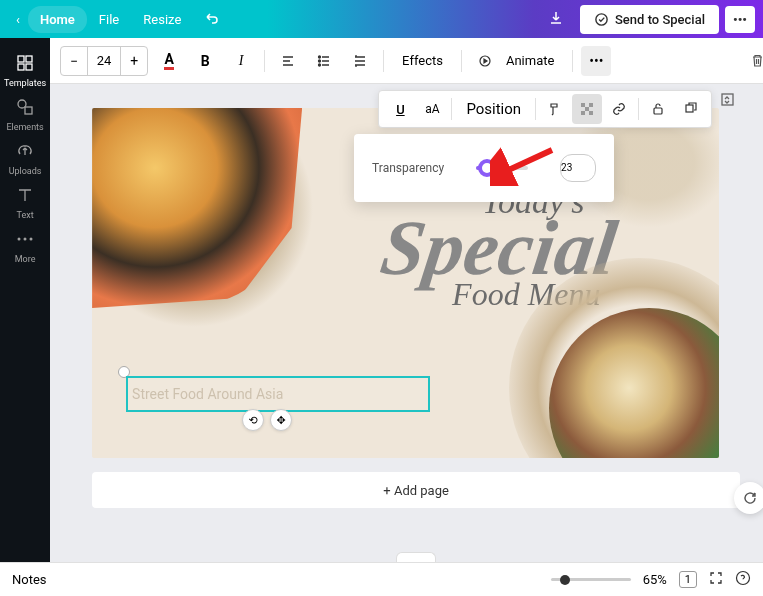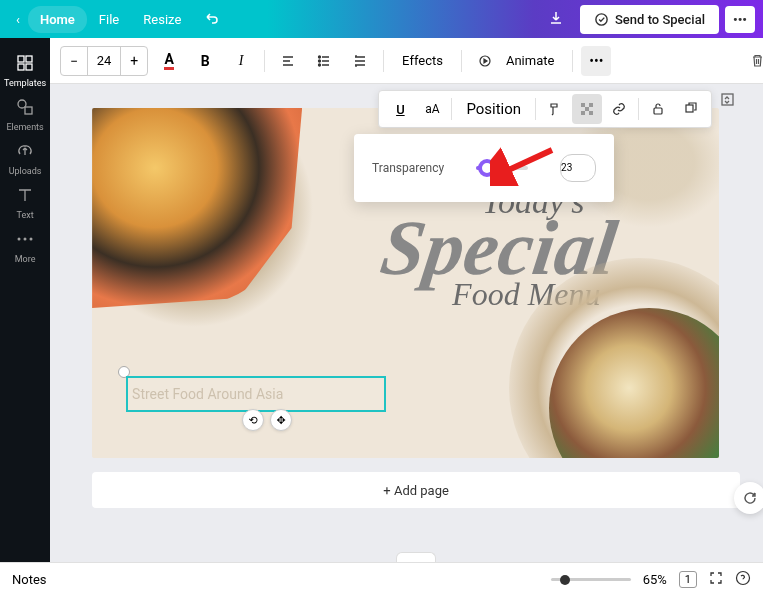--- a/index.html
+++ b/index.html
@@ -44,21 +44,21 @@
 .pc-btn{width:22px;height:22px;display:flex;align-items:center;justify-content:center;cursor:pointer;color:#555}
 .canvas{width:627px;height:350px;background:#efe6d9;position:relative;overflow:hidden;border-radius:2px}
 .brush1{position:absolute;top:-20px;left:-18px;width:240px;height:240px;border-radius:50%;background:radial-gradient(circle,#c9b89a 50%,transparent 70%)}
 .food1{position:absolute;top:0px;left:0px;width:210px;height:200px;background:radial-gradient(ellipse at 30% 30%,#f4c869 0%,#d9913a 30%,#3b2f24 50%,#e87849 70%,#c45a2f 100%);border-radius:0 0 120px 0;clip-path:polygon(0 0,100% 0,95% 60%,70% 95%,0 100%)}
 .brush2{position:absolute;top:-10px;right:-10px;width:160px;height:130px;background:radial-gradient(ellipse,#d8cab0 40%,transparent 70%);opacity:0.7}
 .title1{position:absolute;top:75px;left:390px;font-family:'Brush Script MT',cursive;font-size:34px;color:#6b6b6b;font-style:italic}
 .title2{position:absolute;top:95px;left:290px;font-family:'Brush Script MT',cursive;font-size:78px;color:#888;font-style:italic;font-weight:bold;transform:skewX(-8deg)}
 .title3{position:absolute;top:168px;left:360px;font-family:'Brush Script MT',cursive;font-size:32px;color:#6b6b6b;font-style:italic}
 .brush3{position:absolute;bottom:-60px;right:-50px;width:260px;height:260px;border-radius:50%;background:radial-gradient(circle,transparent 45%,#cdb896 55%,transparent 75%)}
 .food2{position:absolute;bottom:-50px;right:-30px;width:200px;height:200px;border-radius:50%;background:radial-gradient(circle at 40% 40%,#f2e5c0 0%,#d4b577 25%,#8b5a3c 45%,#4a7c3e 65%,#3a5c2e 80%)}
-.text-box{position:absolute;top:268px;left:34px;width:260px;height:24px;border:2px solid #1fc3c3;background:rgba(255,255,255,0.1);display:flex;align-items:center;padding:16px 4px;font-size:14px;color:rgba(140,120,90,0.35)}
+.text-box{position:absolute;top:268px;left:34px;width:304px;height:24px;border:2px solid #1fc3c3;background:rgba(255,255,255,0.1);display:flex;align-items:center;padding:16px 4px;font-size:14px;color:rgba(140,120,90,0.35)}
 .tb-handle{position:absolute;top:258px;left:26px;width:12px;height:12px;border-radius:50%;background:#fff;border:1px solid #aaa}
 .inline-ctrl{position:absolute;top:301px;left:150px;display:flex;gap:6px}
 .ic-btn{width:22px;height:22px;border-radius:50%;background:#fff;border:1px solid #ccc;display:flex;align-items:center;justify-content:center;font-size:11px;cursor:pointer;box-shadow:0 1px 3px rgba(0,0,0,0.1)}
 .fab{position:absolute;right:16px;top:398px;width:32px;height:32px;border-radius:50%;background:#fff;box-shadow:0 2px 6px rgba(0,0,0,0.15);display:flex;align-items:center;justify-content:center;cursor:pointer}
 .add-page{width:648px;height:36px;margin-top:14px;background:#fff;border-radius:4px;display:flex;align-items:center;justify-content:center;font-size:13px;color:#333;cursor:pointer}
 .bottom-bar{height:34px;border-top:1px solid #e0e0e0;display:flex;align-items:center;padding:0 12px;font-size:13px;gap:12px;background:#fff}
 .zoom-slider{width:80px;height:3px;background:#ccc;position:relative;border-radius:2px}
 .zoom-thumb{position:absolute;left:18%;top:50%;transform:translate(-50%,-50%);width:10px;height:10px;border-radius:50%;background:#333}
 .canvas-tab{position:absolute;bottom:0;left:50%;transform:translateX(-50%);width:40px;height:10px;background:#fff;border-radius:6px 6px 0 0;border:1px solid #ddd;border-bottom:none;cursor:pointer}
 </style>

